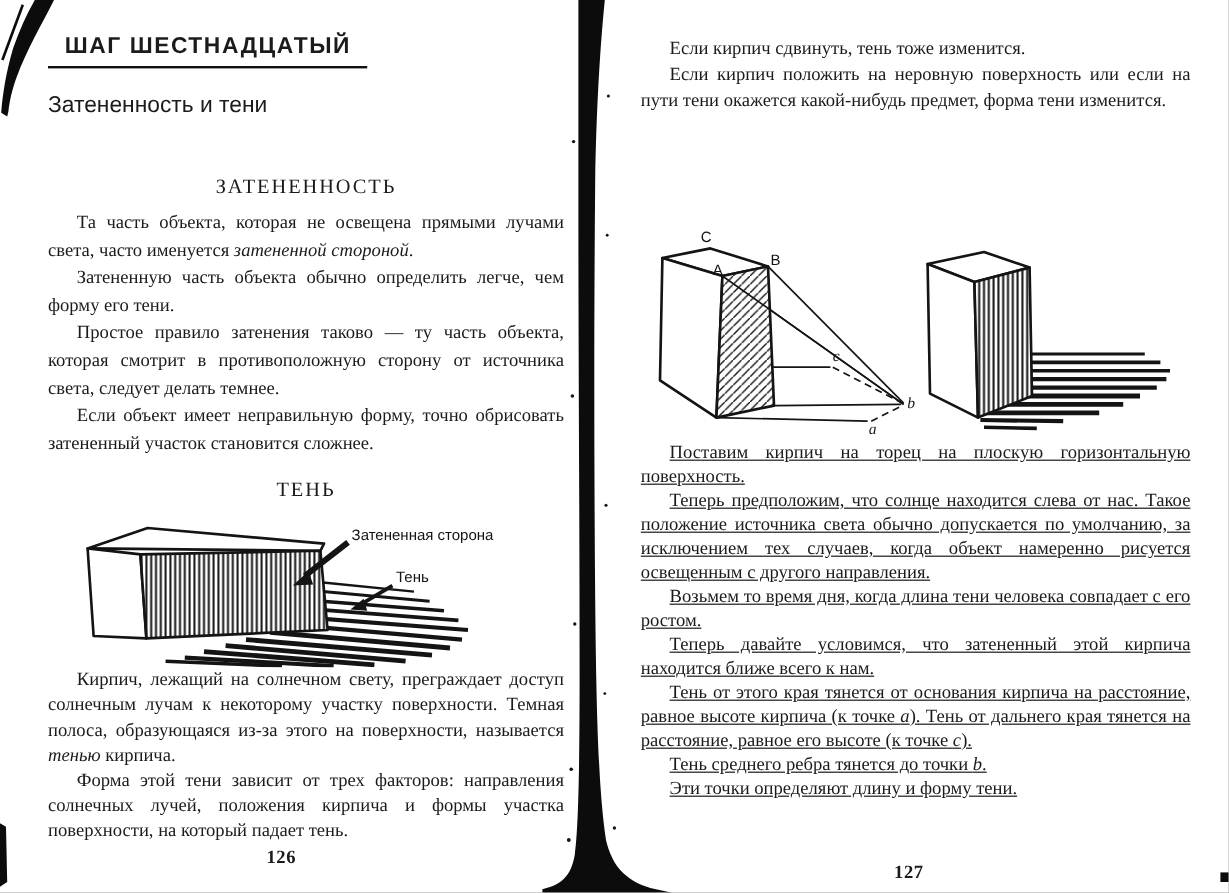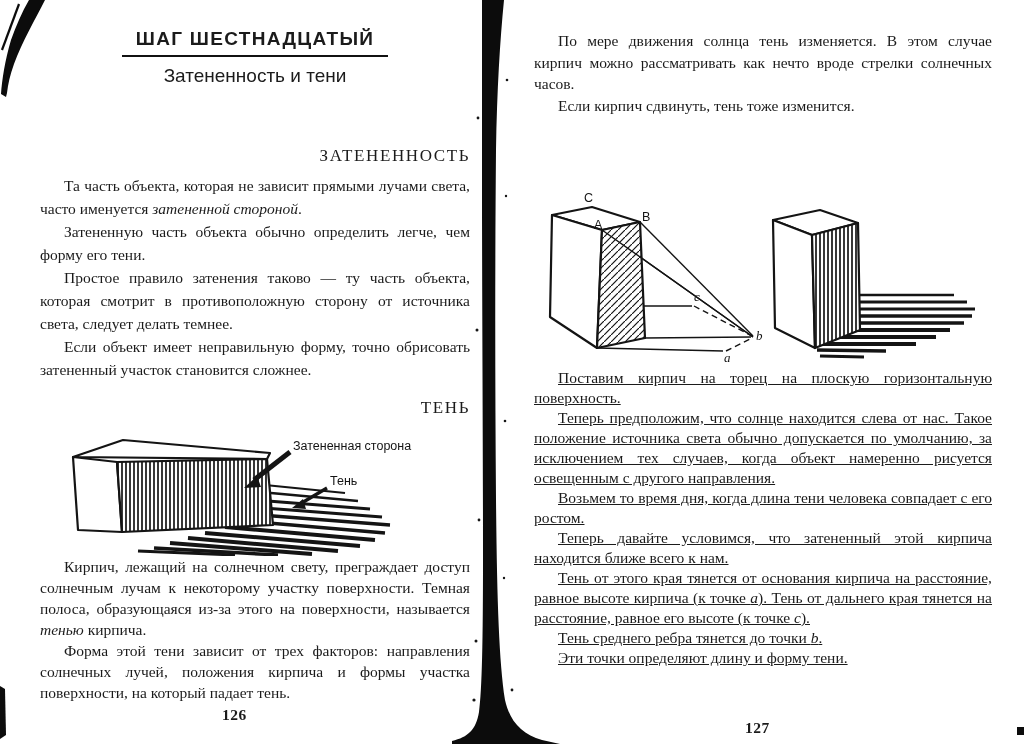--- a/index.html
+++ b/index.html
@@ -2,25 +2,25 @@
 <html lang="ru"><head>
 <meta charset="utf-8">
 <style>
   html,body{margin:0;padding:0;background:#888;}
   .page{position:relative;width:1024px;height:744px;background:#ffffff;overflow:hidden;
         color:#1b1b1b;font-family:"Liberation Serif",serif;}
   .artifacts{position:absolute;left:0;top:0;width:1024px;height:744px;pointer-events:none;}
   .col{position:absolute;top:28px;}
   .left-col{left:40px;width:430px;}
   .right-col{left:534px;width:458px;}
-  .chapter-head{position:absolute;top:0;left:0;width:100%;text-align:center;}
+  .chapter-head{position:absolute;top:0;left:0;width:100%;text-align:left;}
   .chapter-title{display:inline-block;font-family:"Liberation Sans",sans-serif;font-weight:700;
         font-size:19px;letter-spacing:1.3px;border-bottom:2.5px solid #111;padding:0 14px 5px 14px;}
-  .chapter-subtitle{font-family:"Liberation Sans",sans-serif;font-size:19px;margin-top:8px;}
-  .sec-head{position:absolute;left:0;width:100%;text-align:right;margin:0;
+  .chapter-subtitle{font-family:"Liberation Sans",sans-serif;font-size:19px;margin-top:20px;}
+  .sec-head{position:absolute;left:0;width:100%;text-align:center;margin:0;
         font-family:"Liberation Serif",serif;font-weight:400;font-size:17px;letter-spacing:1.6px;}
   .lp-h3{top:118px;}
   .lp-h4{top:370px;}
   .paras{position:absolute;left:0;width:100%;font-size:15.5px;}
   .paras p{margin:0;text-indent:24px;text-align:justify;}
   .lp-paras1{top:146px;line-height:23px;}
   .lp-paras2{top:528px;line-height:21px;}
   .rp-paras1{top:2px;line-height:21.5px;}
   .rp-paras2{top:340px;line-height:20px;text-decoration:underline;}
   .fig{position:absolute;left:0;}
@@ -70,21 +70,21 @@
   <section class="col left-col">
 
     <header class="chapter-head">
       <div class="chapter-title">ШАГ ШЕСТНАДЦАТЫЙ</div>
       <div class="chapter-subtitle">Затененность и тени</div>
     </header>
 
     <h3 class="sec-head lp-h3">ЗАТЕНЕННОСТЬ</h3>
 
     <div class="paras lp-paras1">
-        <p><span>Та часть объекта, которая не зависит прямыми лучами света, часто именуется </span><i>затененной стороной</i><span>.</span></p>
+        <p><span>Та часть объекта, которая не освещена прямыми лучами света, часто именуется </span><i>затененной стороной</i><span>.</span></p>
         <p><span>Затененную часть объекта обычно определить легче, чем форму его тени.</span></p>
         <p><span>Простое правило затенения таково — ту часть объекта, которая смотрит в противоположную сторону от источника света, следует делать темнее.</span></p>
         <p><span>Если объект имеет неправильную форму, точно обрисовать затененный участок становится сложнее.</span></p>
       </div>
 
     <h3 class="sec-head lp-h4">ТЕНЬ</h3>
 
     <svg class="fig lp-fig" width="430" height="132" viewBox="0 0 430 132">
       <defs>
         <pattern id="vh1" width="4" height="10" patternUnits="userSpaceOnUse">
@@ -125,22 +125,22 @@
         <p><span>Кирпич, лежащий на солнечном свету, преграждает доступ солнечным лучам к некоторому участку поверхности. Темная полоса, образующаяся из-за этого на поверхности, называется </span><i>тенью</i><span> кирпича.</span></p>
         <p><span>Форма этой тени зависит от трех факторов: направления солнечных лучей, положения кирпича и формы участка поверхности, на который падает тень.</span></p>
       </div>
 
     <div class="page-num lp-num">126</div>
   </section>
 
   <section class="col right-col">
 
     <div class="paras rp-paras1">
-        <p><span>По мере движения солнца тень изменяется. В этом случае кирпич можно рассматривать как нечто вроде стрелки солнечных часов.</span></p>
         <p><span>Если кирпич сдвинуть, тень тоже изменится.</span></p>
+        <p><span>Если кирпич положить на неровную поверхность или если на пути тени окажется какой-нибудь предмет, форма тени изменится.</span></p>
       </div>
 
     <svg class="fig rp-fig" width="458" height="186" viewBox="0 0 458 186">
       <defs>
         <pattern id="vh2" width="4" height="10" patternUnits="userSpaceOnUse">
           <rect width="4" height="10" fill="#fff"></rect>
           <line x1="2" y1="0" x2="2" y2="10" stroke="#141414" stroke-width="1.7"></line>
         </pattern>
         <pattern id="dh1" width="7" height="7" patternUnits="userSpaceOnUse">
           <rect width="7" height="7" fill="#fff"></rect>

